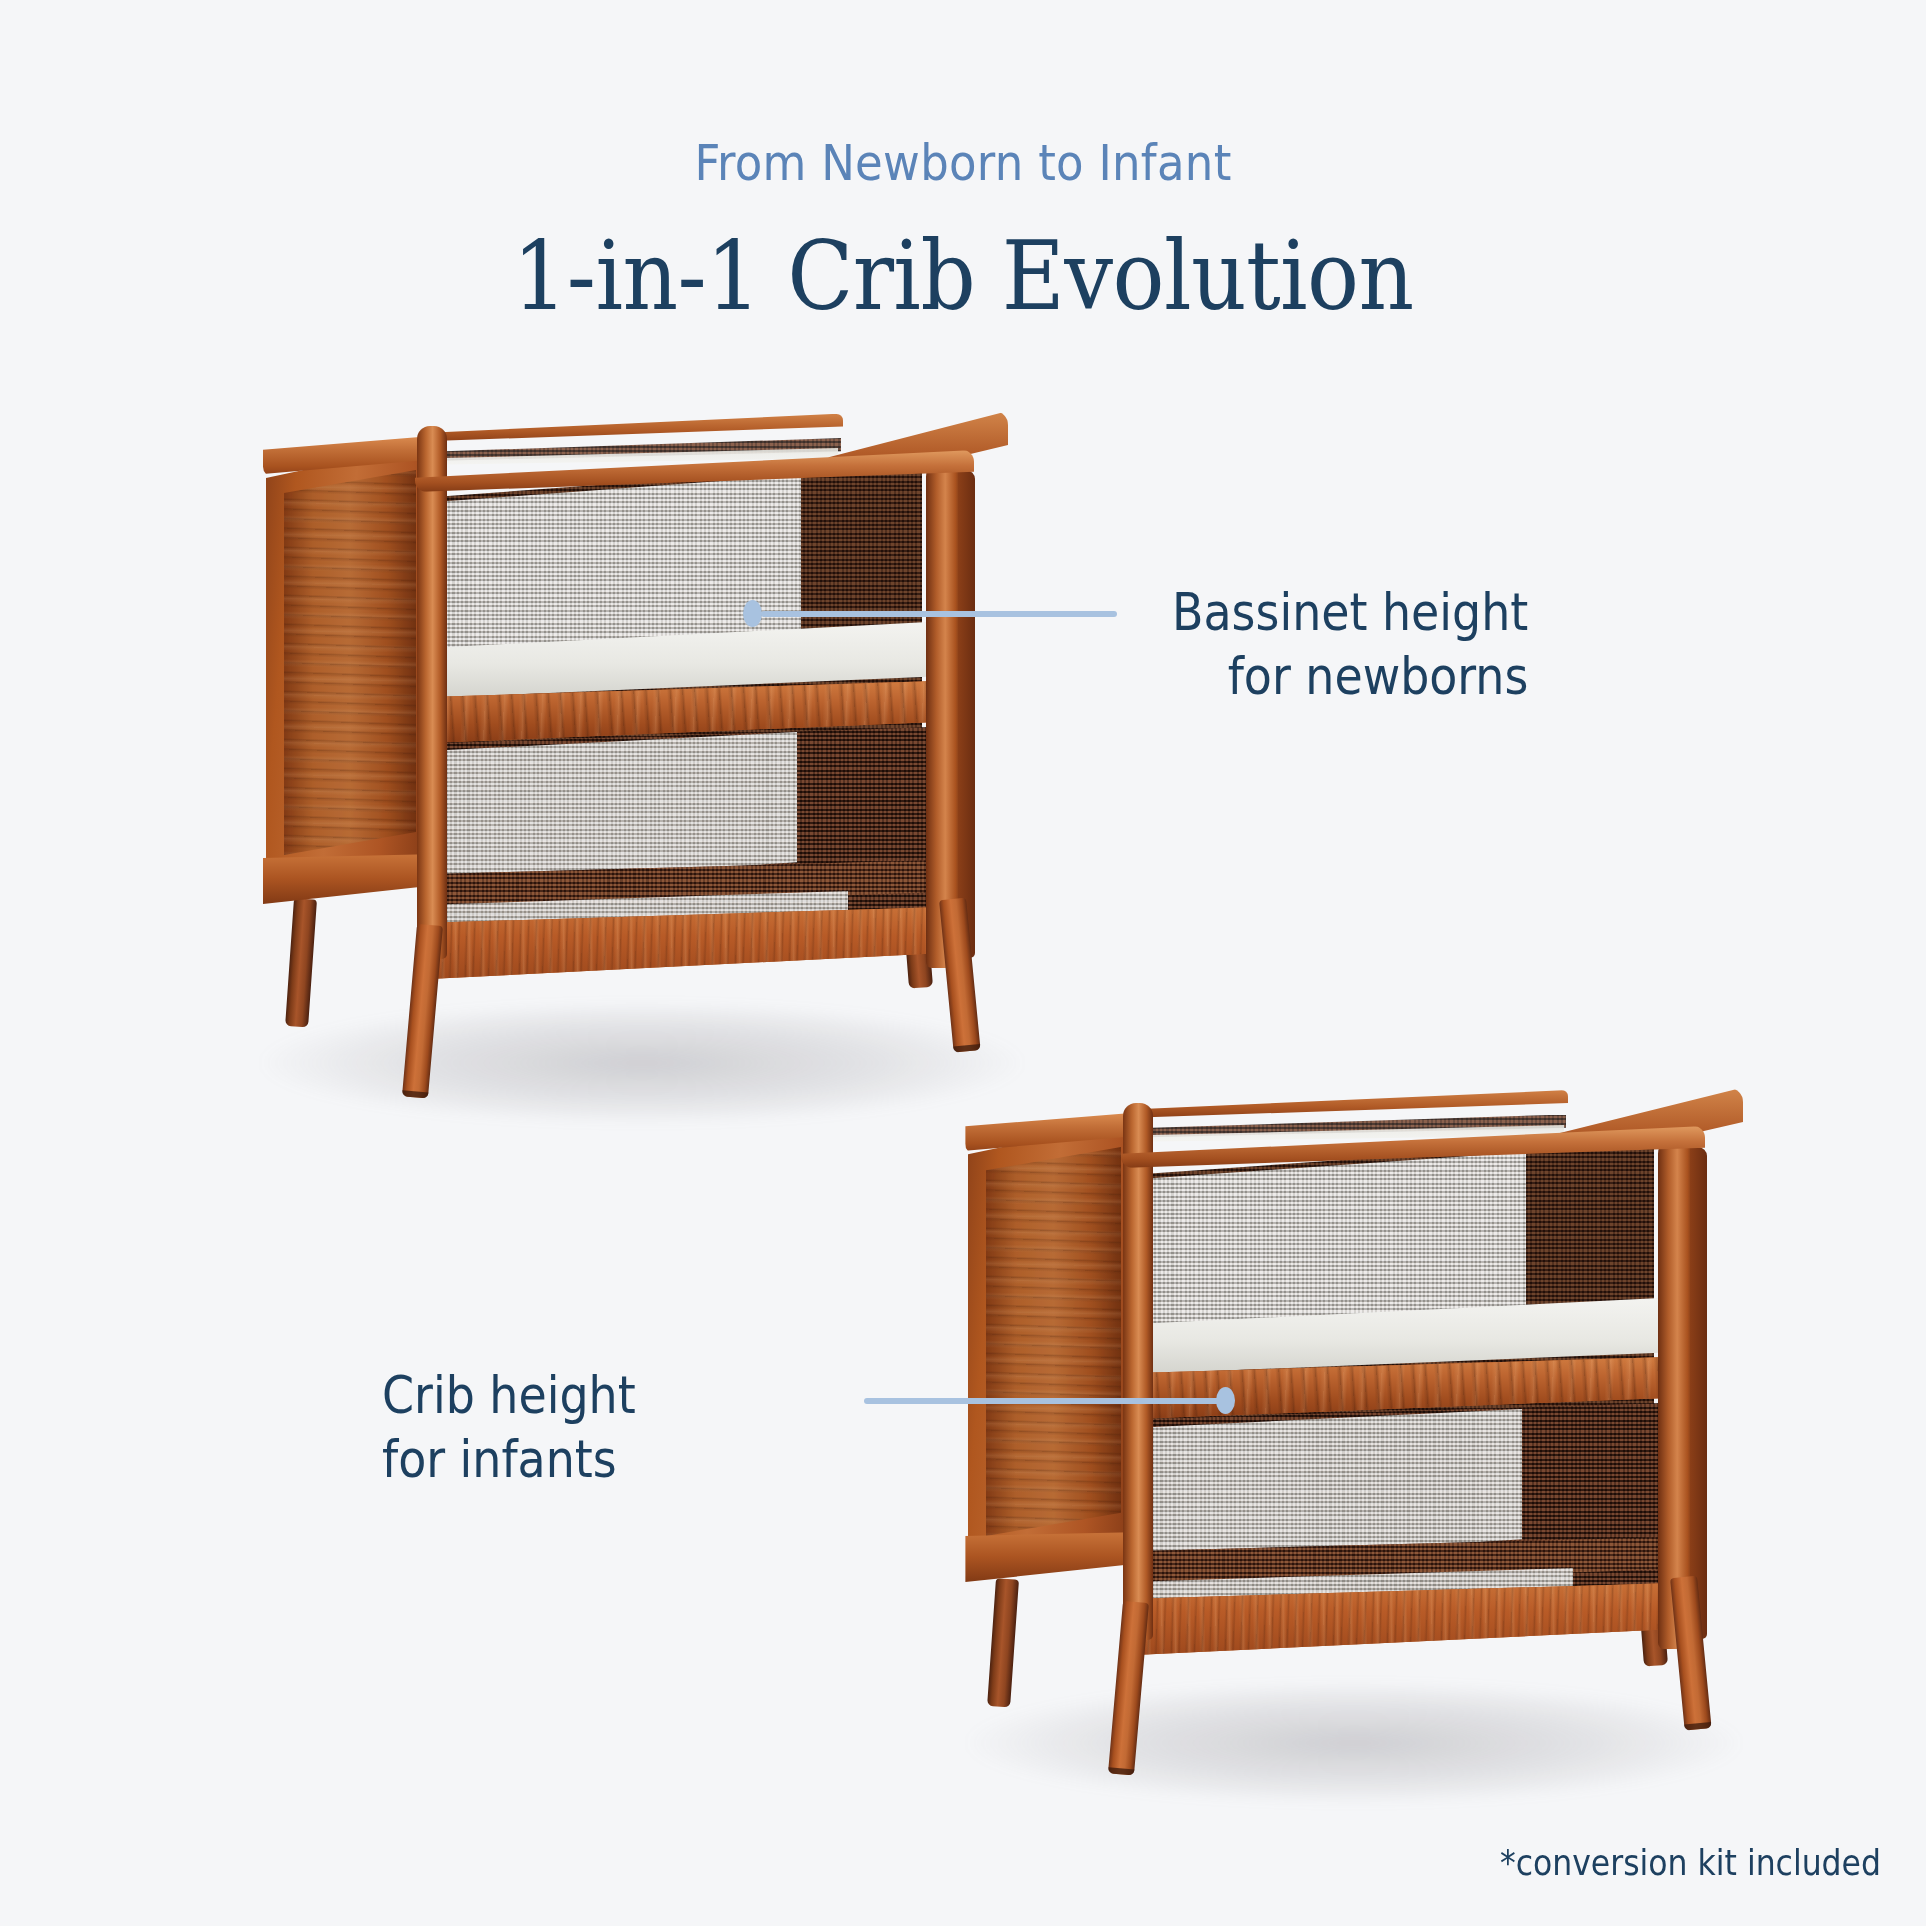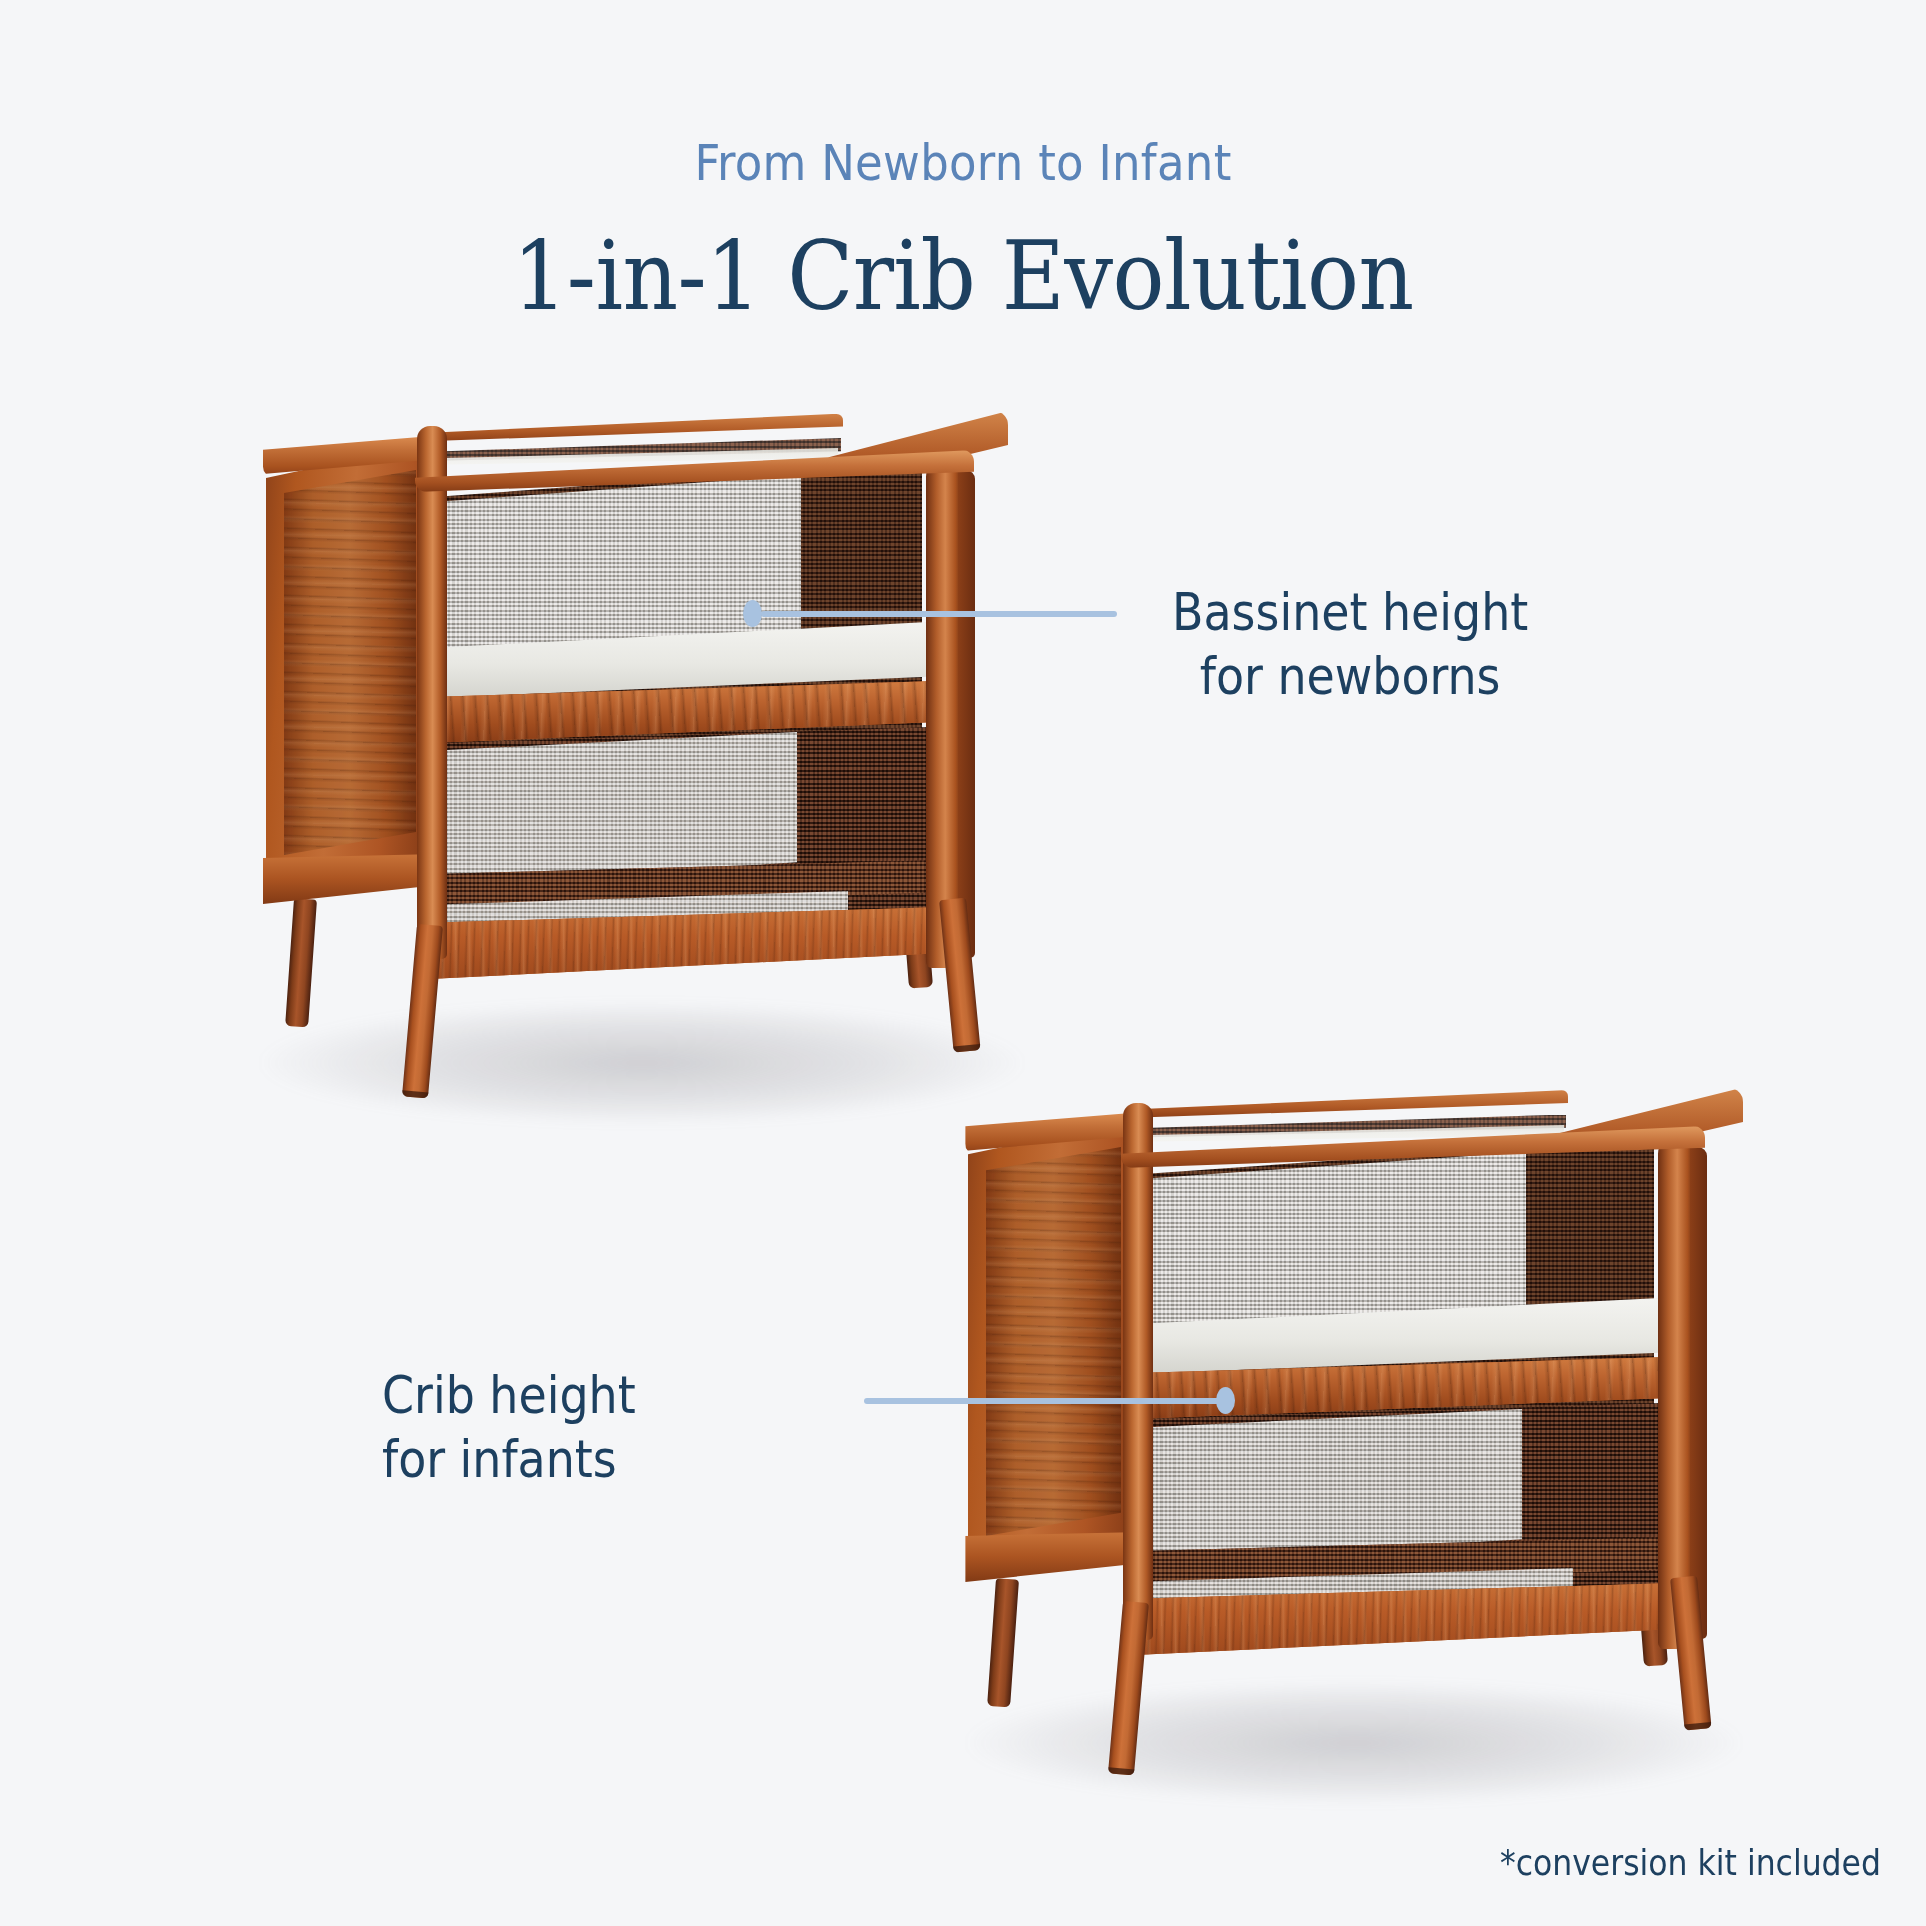--- a/index.html
+++ b/index.html
@@ -30,21 +30,21 @@
     line-height:1;
   }
 
   
   .callout-label{
     position:absolute;
     font-family:"DejaVu Sans Condensed","Liberation Sans",sans-serif;
     font-size:51px;font-weight:400;color:#1d4060;
     line-height:1.26;white-space:pre-line;
   }
-  #callout-1-label{top:581px;left:1172px;text-align:center;}
+  #callout-1-label{top:581px;left:1172px;text-align:right;}
   #callout-2-label{top:1364px;left:382px;text-align:left;width:430px;}
 
   .leader-line{position:absolute;height:5.8px;border-radius:3.2px;background:#a8c2e0;}
   .leader-dot{position:absolute;width:19px;height:27px;border-radius:50%;background:#a8c2e0;}
 
   
   .crib{position:absolute;}
 
   
   .floor-shadow{

